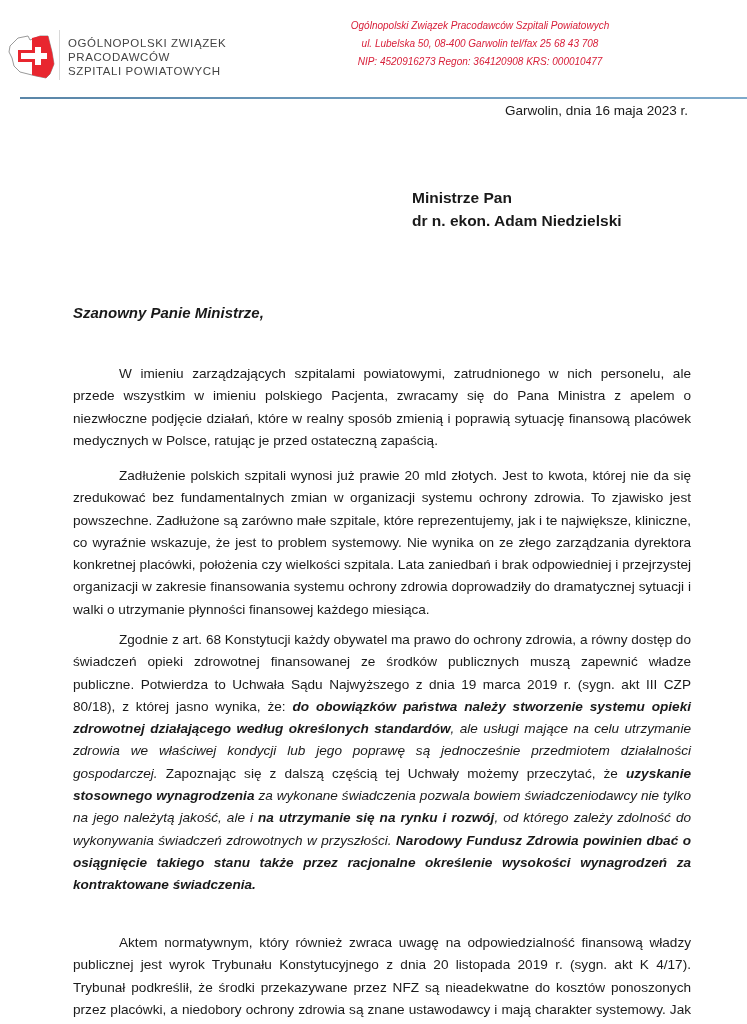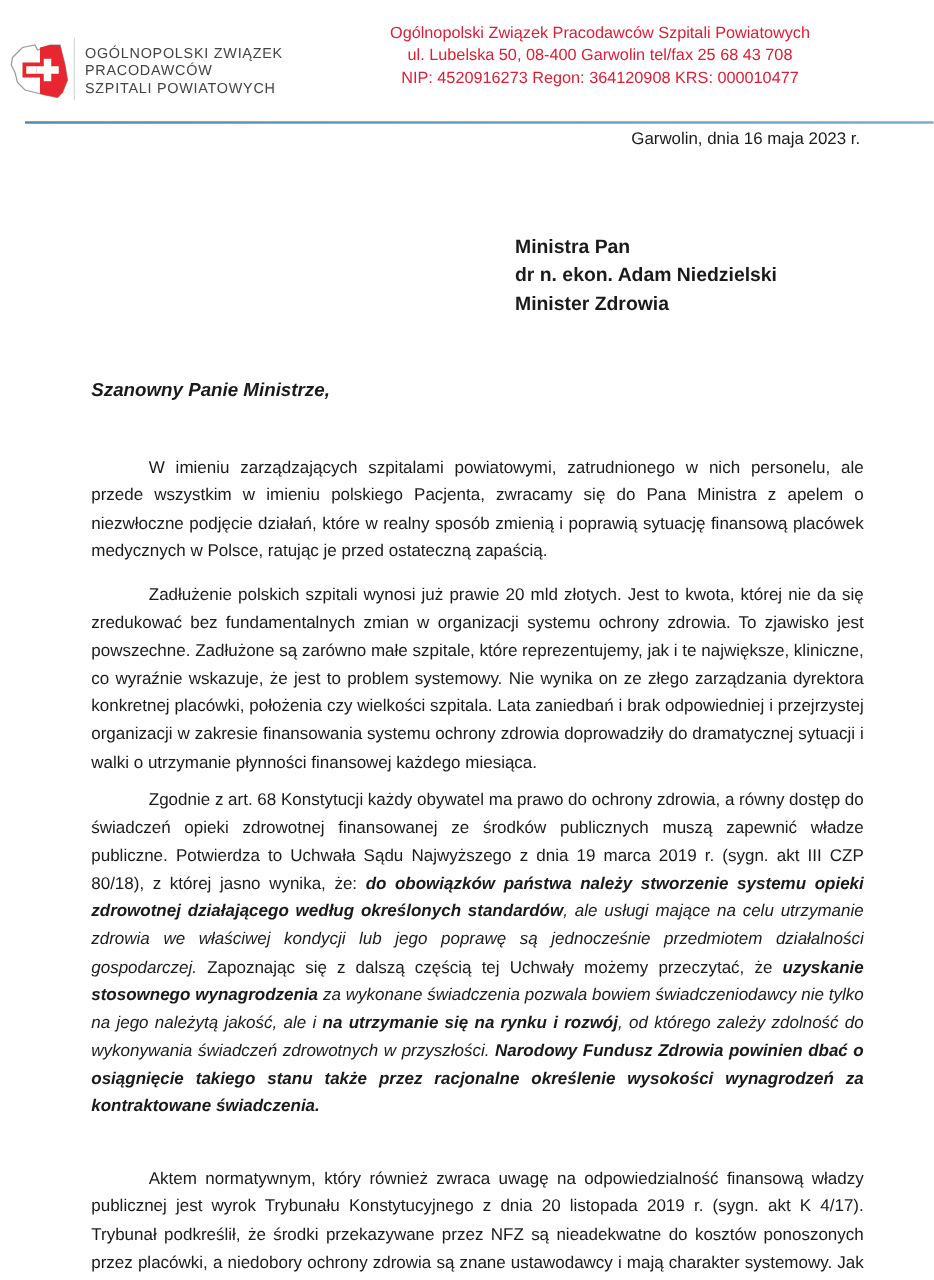--- a/index.html
+++ b/index.html
@@ -4,21 +4,21 @@
 <style>
   html, body { margin: 0; padding: 0; background: #ffffff; }
   body { width: 747px; height: 1024px; position: relative; overflow: hidden;
          font-family: "Liberation Sans", sans-serif; color: #1a1a1a; }
   .logo { position: absolute; left: 6px; top: 30px; width: 52px; height: 52px; }
   .logo-divider { position: absolute; left: 59px; top: 30px; width: 1px; height: 50px; background: #d8d8d8; }
   .org-name { position: absolute; left: 68px; top: 36px; font-family: Liberation Sans, sans-serif;
               font-size: 11.5px; line-height: 14px; letter-spacing: 0.6px; color: #444; }
   .org-name div { white-space: nowrap; }
   .header-info { position: absolute; left: 300px; top: 17px; width: 360px; text-align: center;
-                 color: #d8203a; font-size: 13px; line-height: 18px; }
+                 color: #d8203a; font-size: 10px; line-height: 18px; font-style: italic; }
   .header-info div { white-space: nowrap; }
   .header-rule { position: absolute; left: 20px; right: 0; top: 97px; height: 2px;
                  background: linear-gradient(90deg,#5a86a8,#6f9dbf 55%,#7eaacb); }
   .date { position: absolute; left: 505px; top: 103px; font-size: 13.5px; white-space: nowrap; }
   .addressee { position: absolute; left: 412px; top: 186px; font-size: 15.5px; font-weight: bold; line-height: 23px; }
   .addressee div { white-space: nowrap; }
   .salutation { position: absolute; left: 73px; top: 304px; font-size: 15px; font-weight: bold; font-style: italic; }
   .body-text { position: absolute; left: 73px; width: 618px; font-size: 13.6px; line-height: 22.3px;
                text-align: justify; }
   .body-text p { margin: 0 0 13px 0; text-indent: 46px; }
@@ -51,23 +51,22 @@
     <div>Ogólnopolski Związek Pracodawców Szpitali Powiatowych</div>
     <div>ul. Lubelska 50, 08-400 Garwolin tel/fax 25 68 43 708</div>
     <div>NIP: 4520916273 Regon: 364120908 KRS: 000010477</div>
   </div>
   <div class="header-rule"></div>
 </div>
 
 <div class="date">Garwolin, dnia 16 maja 2023 r.</div>
 
 <div class="addressee">
-  <div>Ministra Pan</div>
+  <div>Ministrze Pan</div>
   <div>dr n. ekon. Adam Niedzielski</div>
-  <div>Minister Zdrowia</div>
 </div>
 
 <div class="salutation">Szanowny Panie Ministrze,</div>
 
 <div class="body-text p1">
   <p>W imieniu zarządzających szpitalami powiatowymi, zatrudnionego w nich personelu, ale przede wszystkim w imieniu polskiego Pacjenta, zwracamy się do Pana Ministra z apelem o niezwłoczne podjęcie działań, które w realny sposób zmienią i poprawią sytuację finansową placówek medycznych w Polsce, ratując je przed ostateczną zapaścią.</p>
 </div>
 
 <div class="body-text p2">
   <p>Zadłużenie polskich szpitali wynosi już prawie 20 mld złotych. Jest to kwota, której nie da się zredukować bez fundamentalnych zmian w organizacji systemu ochrony zdrowia. To zjawisko jest powszechne. Zadłużone są zarówno małe szpitale, które reprezentujemy, jak i te największe, kliniczne, co wyraźnie wskazuje, że jest to problem systemowy. Nie wynika on ze złego zarządzania dyrektora konkretnej placówki, położenia czy wielkości szpitala.  Lata zaniedbań i brak odpowiedniej i przejrzystej organizacji w zakresie finansowania systemu ochrony zdrowia doprowadziły do dramatycznej sytuacji i walki o utrzymanie płynności finansowej każdego miesiąca.</p>

